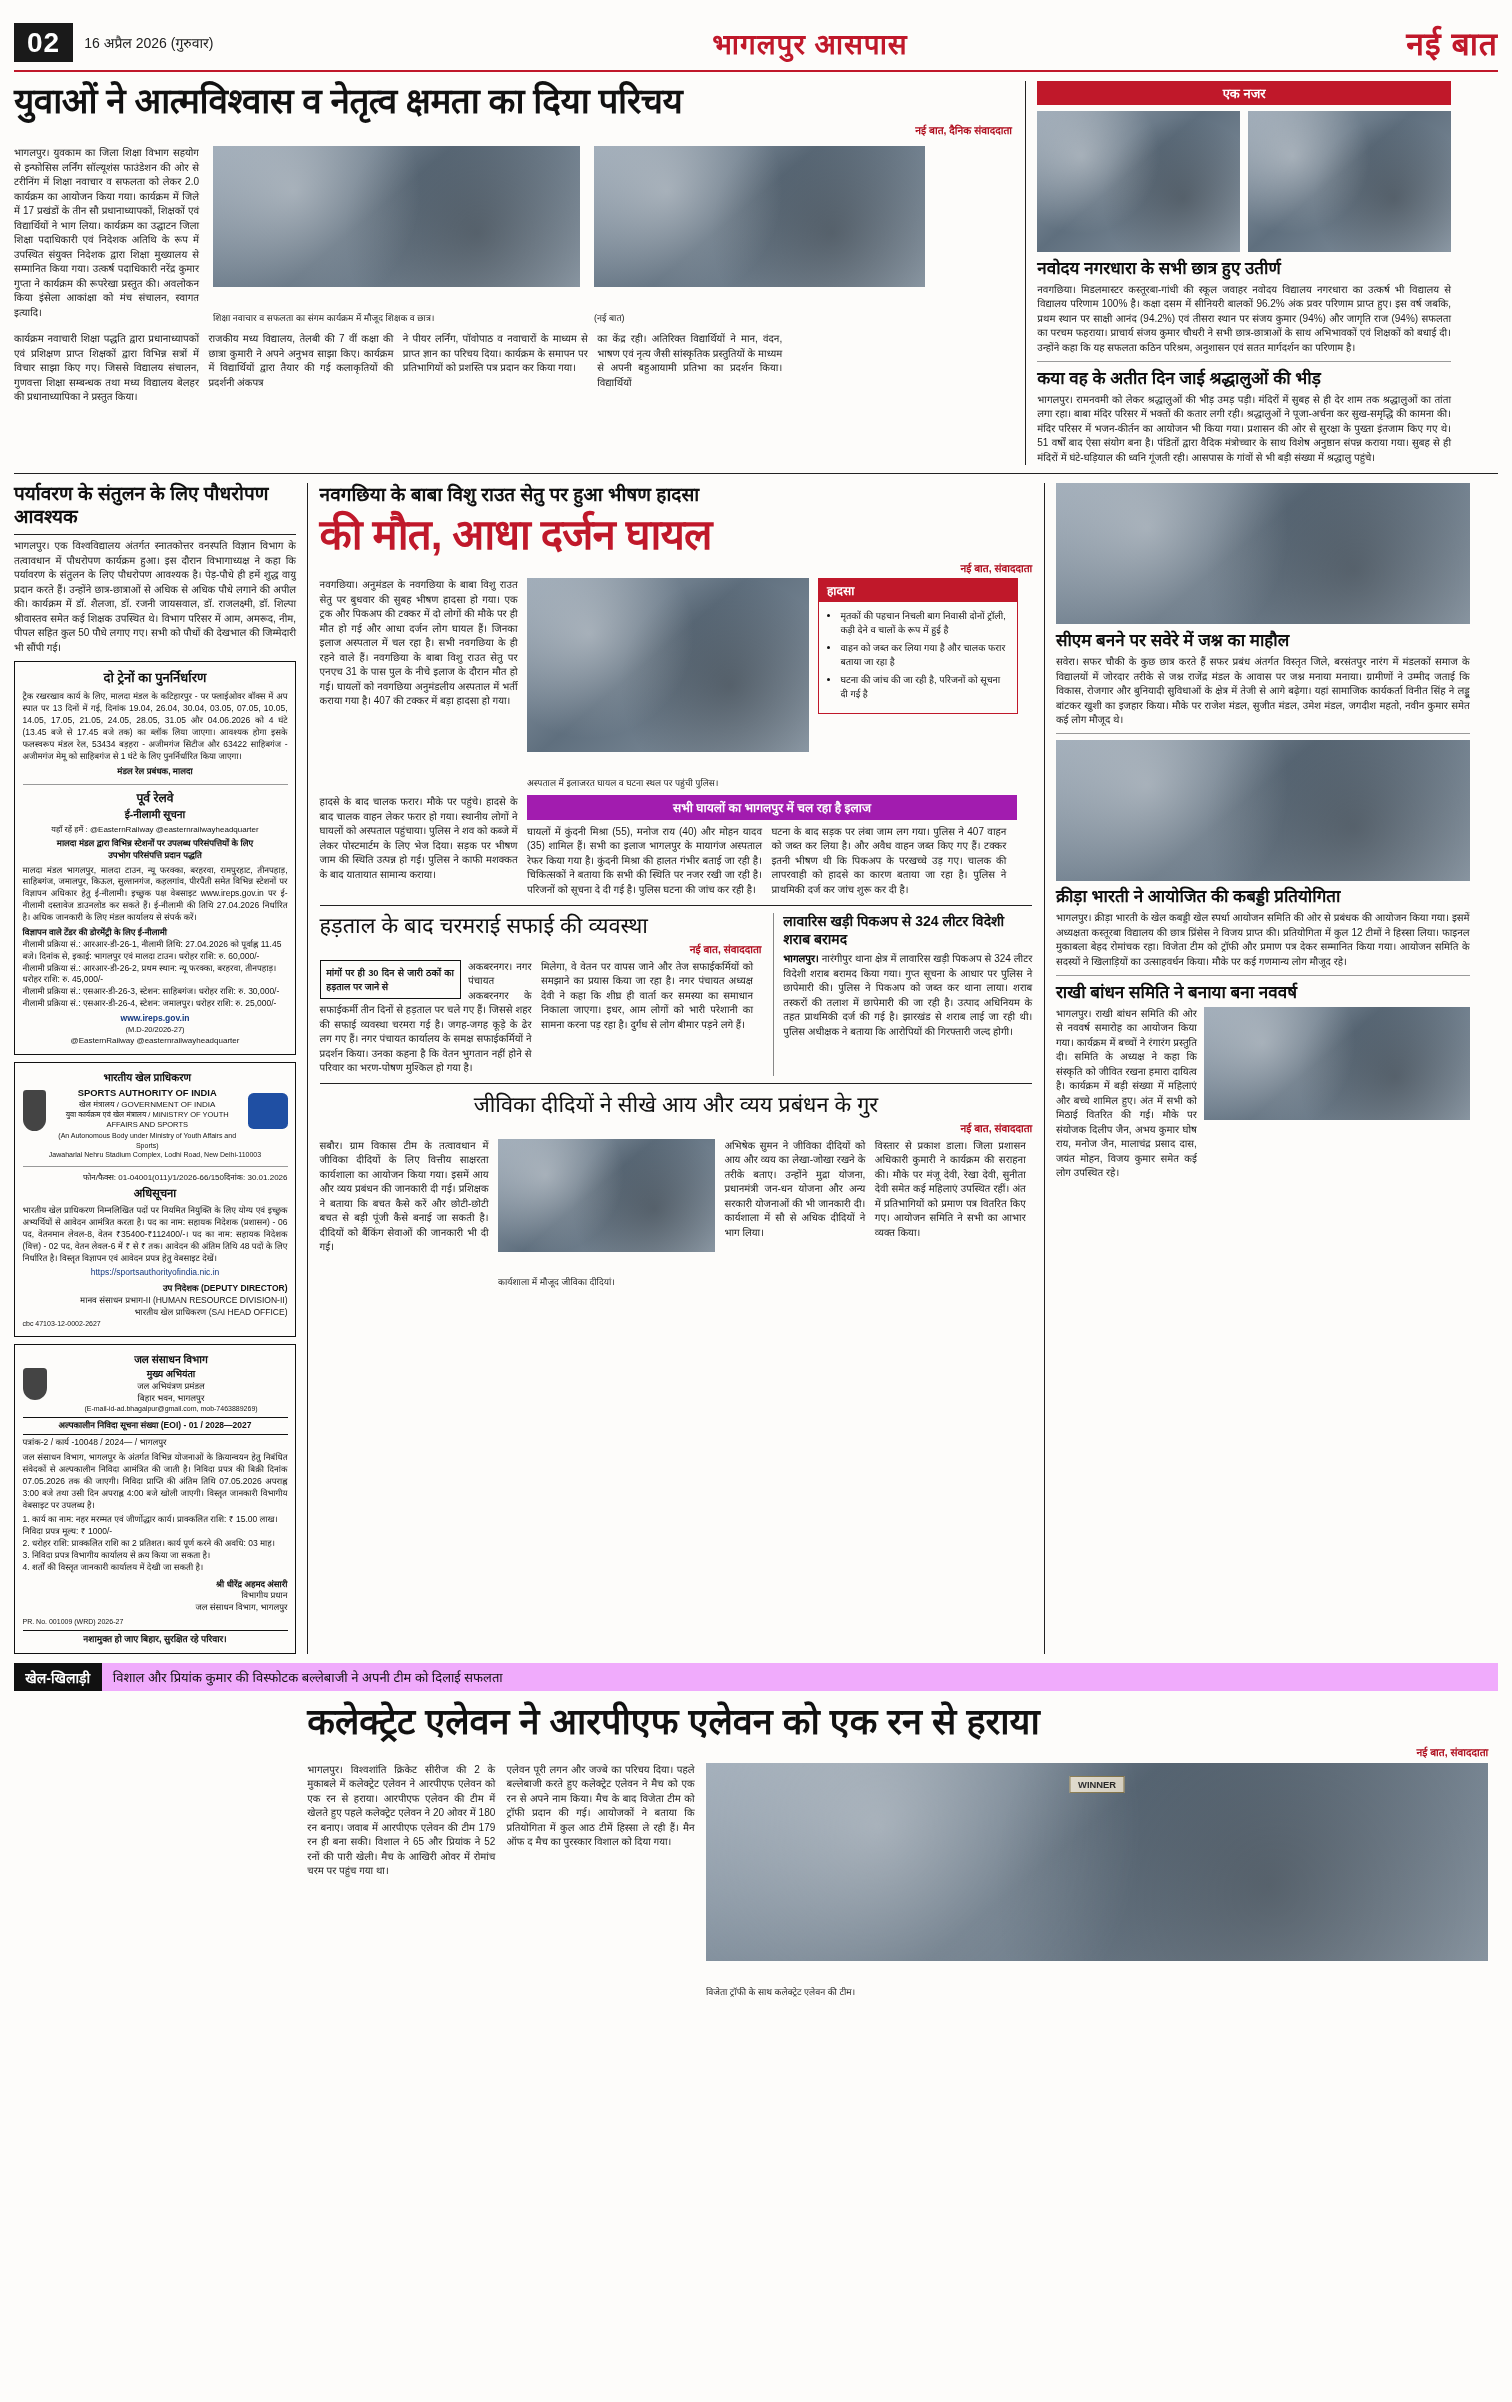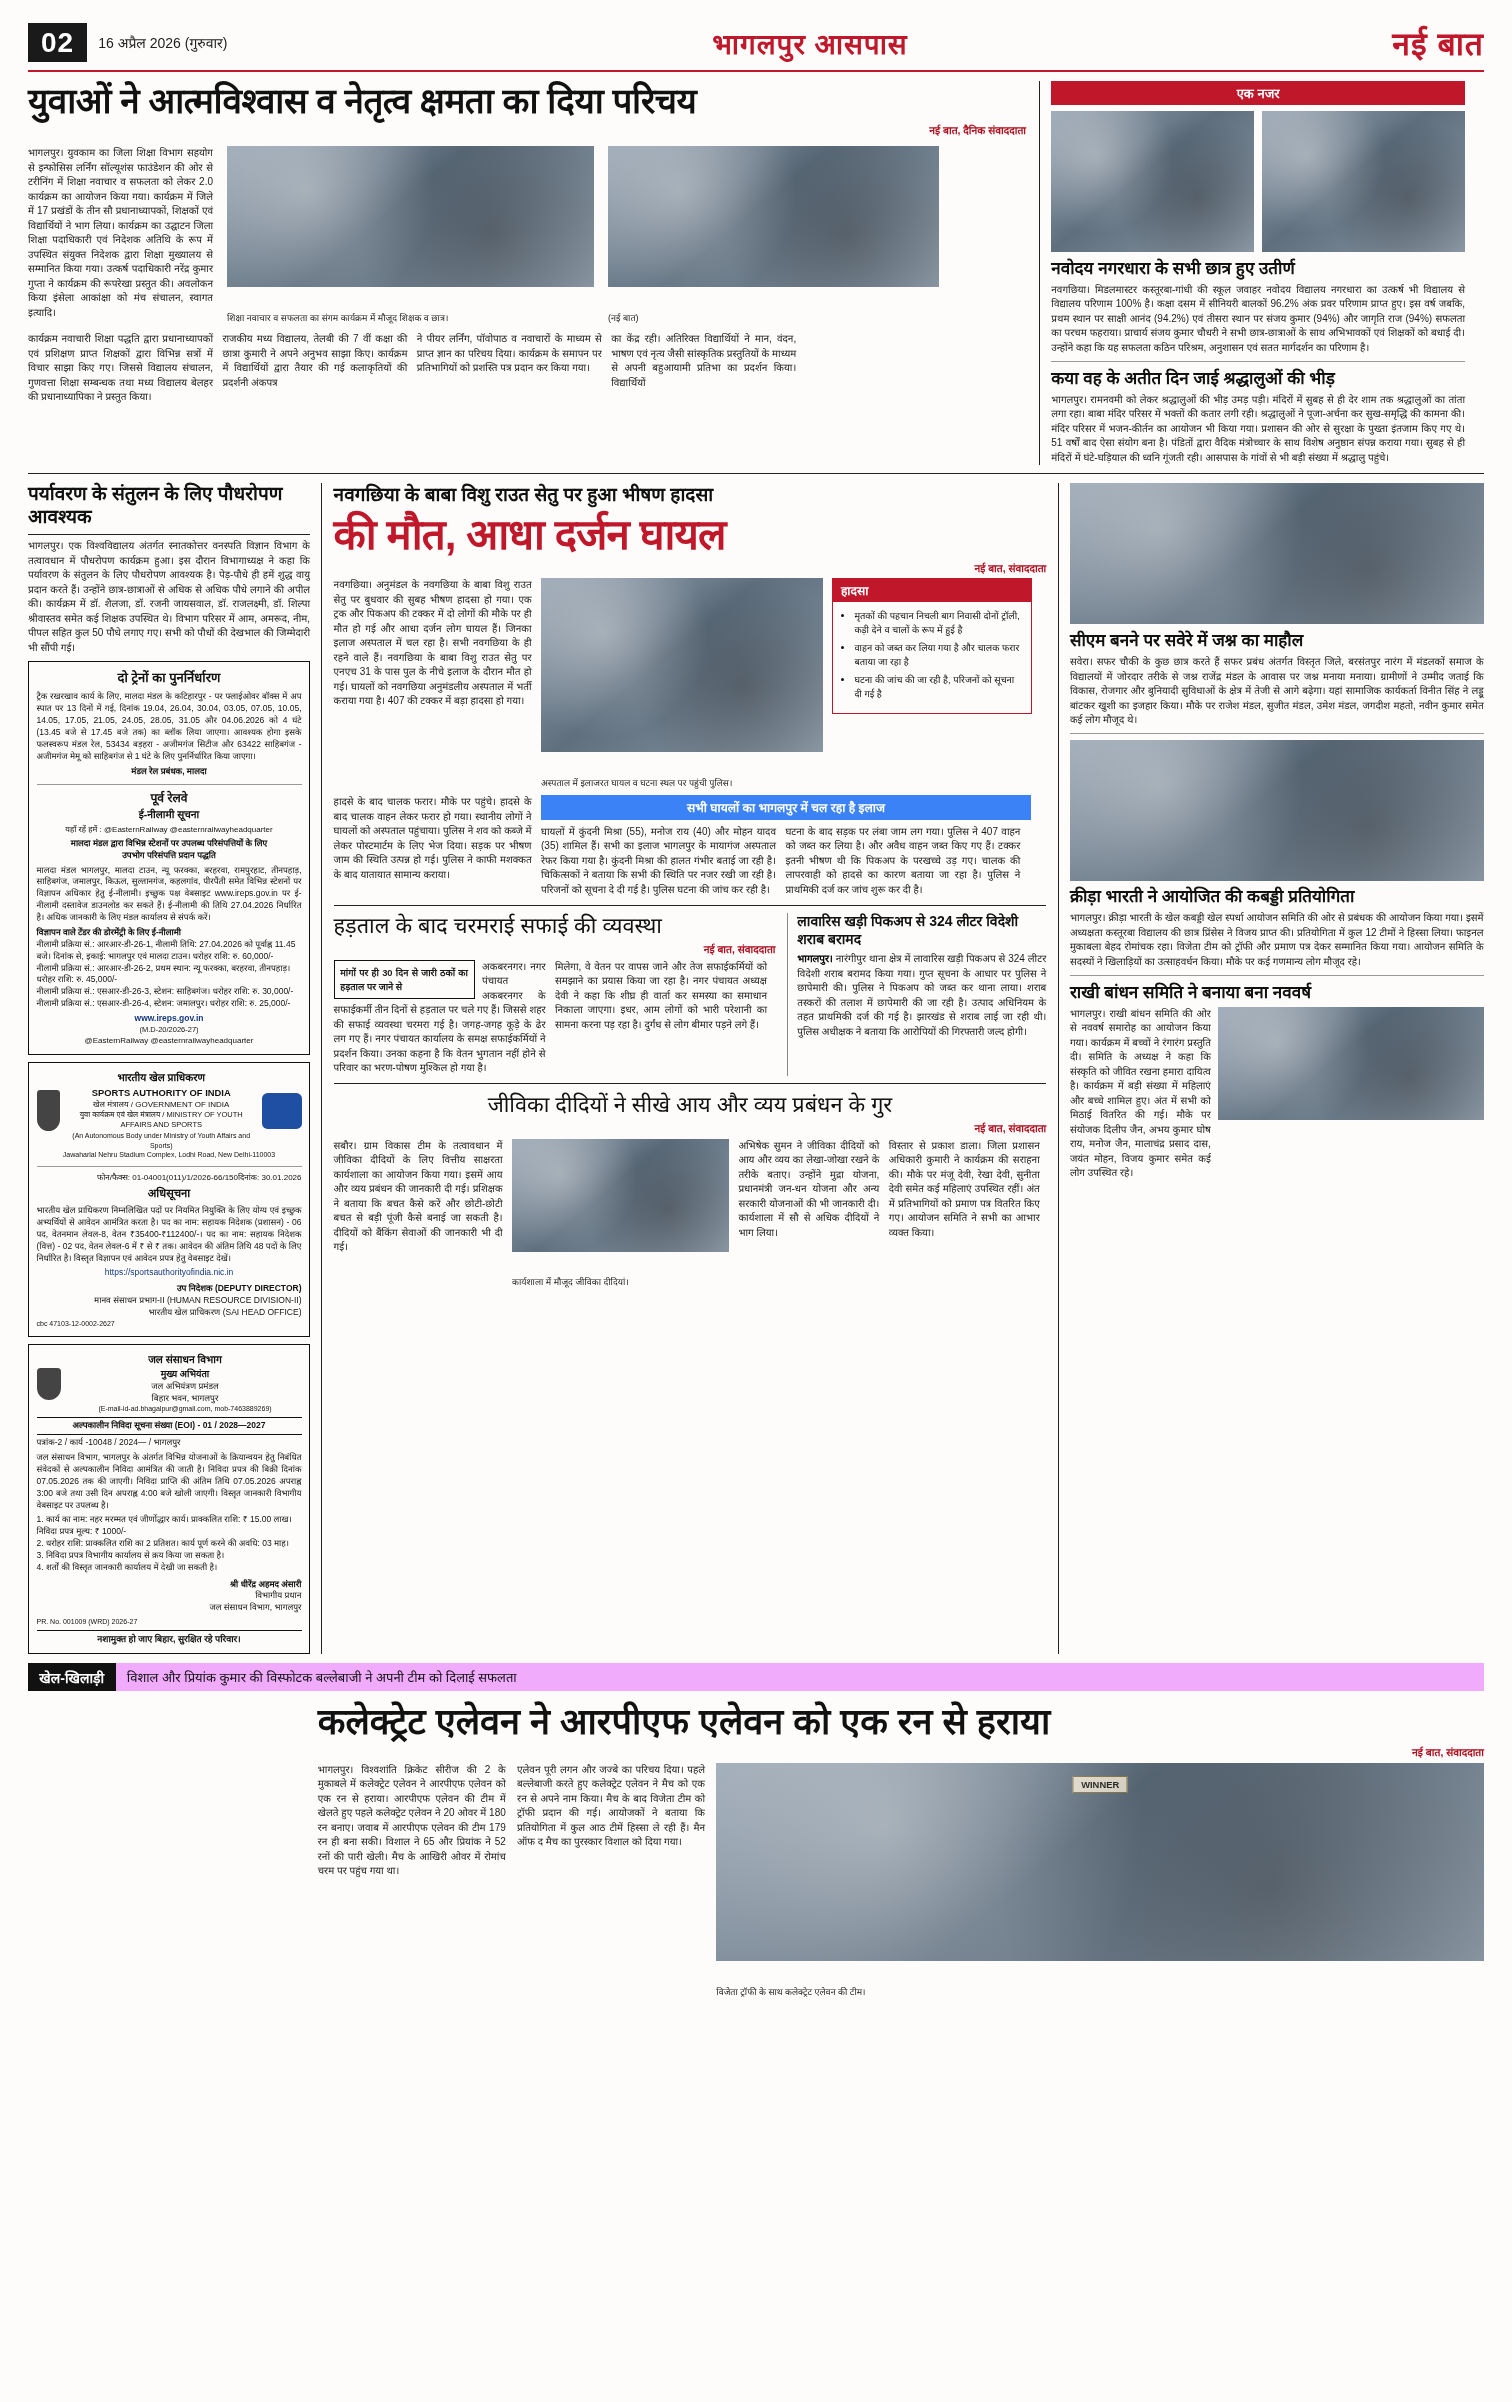--- a/index.html
+++ b/index.html
@@ -5,35 +5,35 @@
   * { box-sizing: border-box; }
   html, body { margin:0; padding:0; }
   body {
     width:1512px; height:2402px;
     background:#fdfcfa;
     font-family:"Liberation Sans", sans-serif;
     color:#111;
     position:relative;
     overflow:hidden;
   }
-  .page { width:1512px; height:2182px; padding:21px 28px; position:relative; }
+  .page { width:1512px; height:2182px; padding:21px 14px; position:relative; }
 
   
   .masthead { display:flex; align-items:center; justify-content:space-between; border-bottom:2.8px solid #c0182a; padding-bottom:5.6px; }
   .mh-left { display:flex; align-items:center; gap:11.3px; }
   .pageno { background:#1a1a1a; color:#fff; font-weight:bold; font-size:28px; padding:3.8px 13px; letter-spacing:0.9px; }
   .mh-date { font-size:14px; color:#222; }
   .mh-center { font-size:28px; font-weight:bold; color:#c0182a; letter-spacing:0.9px; }
   .mh-right { font-size:32px; font-weight:bold; color:#c0182a; letter-spacing:0.9px; }
   .byline { font-size:10.4px; color:#b01020; text-align:right; font-weight:bold; margin:2.8px 0 3.8px; }
   .body-txt { font-size:10px; line-height:1.45; text-align:justify; color:#1b1b1b; hyphens:auto; }
   .body-txt b { color:#000; }
   .rule { border-top:0.9px solid #222; margin:7.5px 0; }
   .thinrule { border-top:0.9px solid #999; margin:5.6px 0; }
-  .redbar { background:#3b82f6; color:#fff; font-weight:bold; font-size:14px; padding:3.8px 9.4px; display:inline-block; }
+  .redbar { background:#a21caf; color:#fff; font-weight:bold; font-size:14px; padding:3.8px 9.4px; display:inline-block; }
   .imgph { background:linear-gradient(140deg,#9aa7b4,#5f6f7e 45%,#8d9aa6); position:relative; overflow:hidden; }
   .imgph:after { content:""; position:absolute; inset:0; background:
       radial-gradient(circle at 22% 32%, rgba(255,255,255,.35), transparent 42%),
       radial-gradient(circle at 72% 62%, rgba(0,0,0,.25), transparent 48%); }
   .cap { font-size:9px; line-height:1.3; color:#222; padding-top:2.8px;margin-top:23px; }
 
   
   .top { display:flex; gap:13px; margin-top:9.4px; }
   .top-left { width:998px; }
   .top-right { width:426px; border-left:0.9px solid #222; padding-left:11.3px; }

